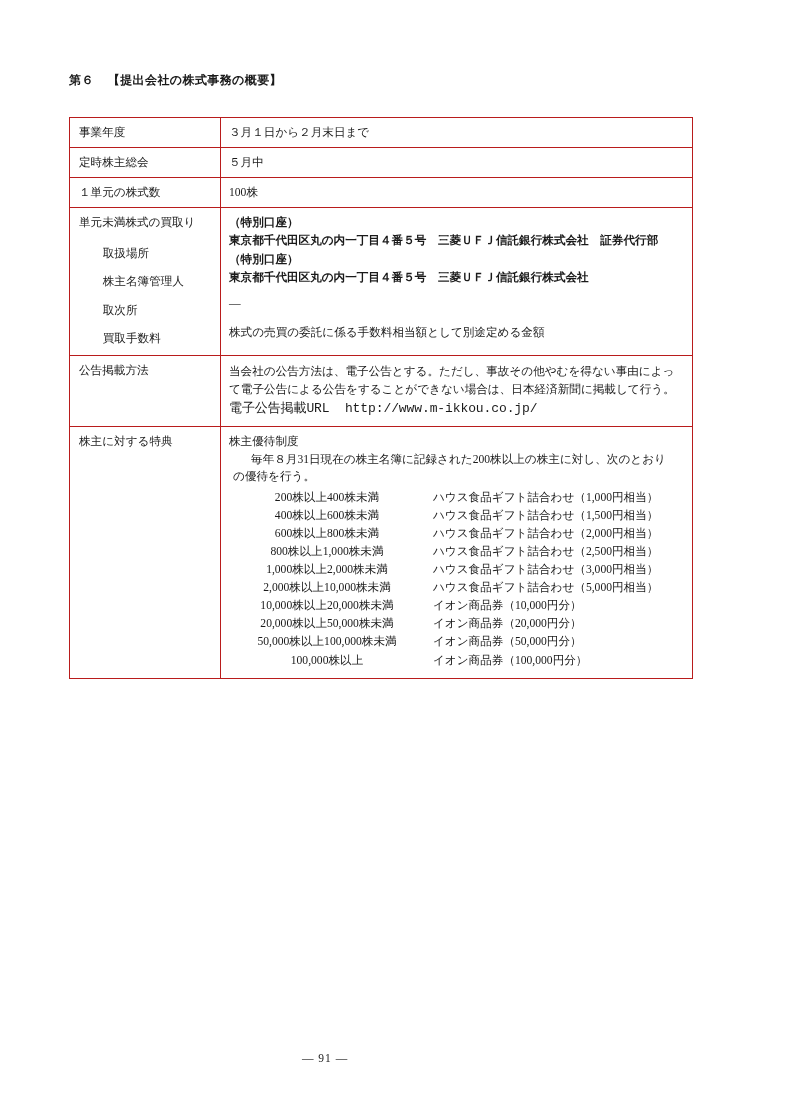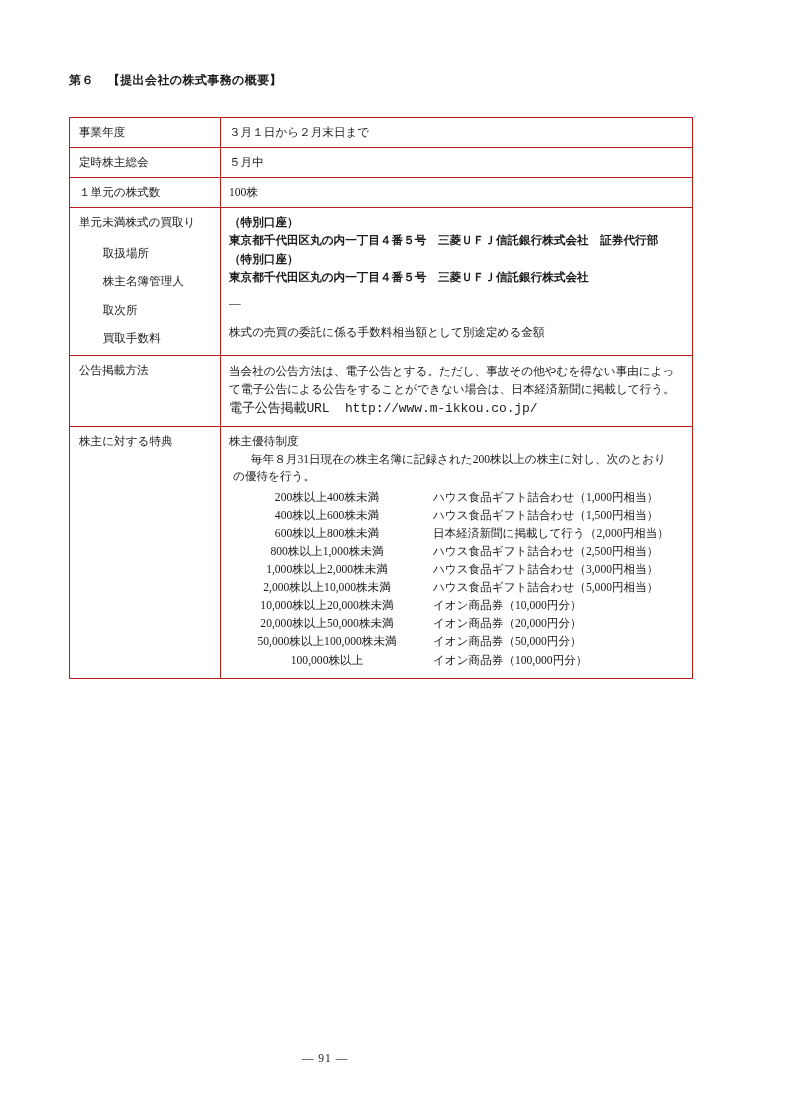--- a/index.html
+++ b/index.html
@@ -252,21 +252,21 @@
                 <tr>
                   <td class="bt-c1">200株以上400株未満</td>
                   <td class="bt-c2">ハウス食品ギフト詰合わせ（1,000円相当）</td>
                 </tr>
                 <tr>
                   <td class="bt-c1">400株以上600株未満</td>
                   <td class="bt-c2">ハウス食品ギフト詰合わせ（1,500円相当）</td>
                 </tr>
                 <tr>
                   <td class="bt-c1">600株以上800株未満</td>
-                  <td class="bt-c2">日本経済新聞に掲載して行う（2,000円相当）</td>
+                  <td class="bt-c2">ハウス食品ギフト詰合わせ（2,000円相当）</td>
                 </tr>
                 <tr>
                   <td class="bt-c1">800株以上1,000株未満</td>
                   <td class="bt-c2">ハウス食品ギフト詰合わせ（2,500円相当）</td>
                 </tr>
                 <tr>
                   <td class="bt-c1">1,000株以上2,000株未満</td>
                   <td class="bt-c2">ハウス食品ギフト詰合わせ（3,000円相当）</td>
                 </tr>
                 <tr>

